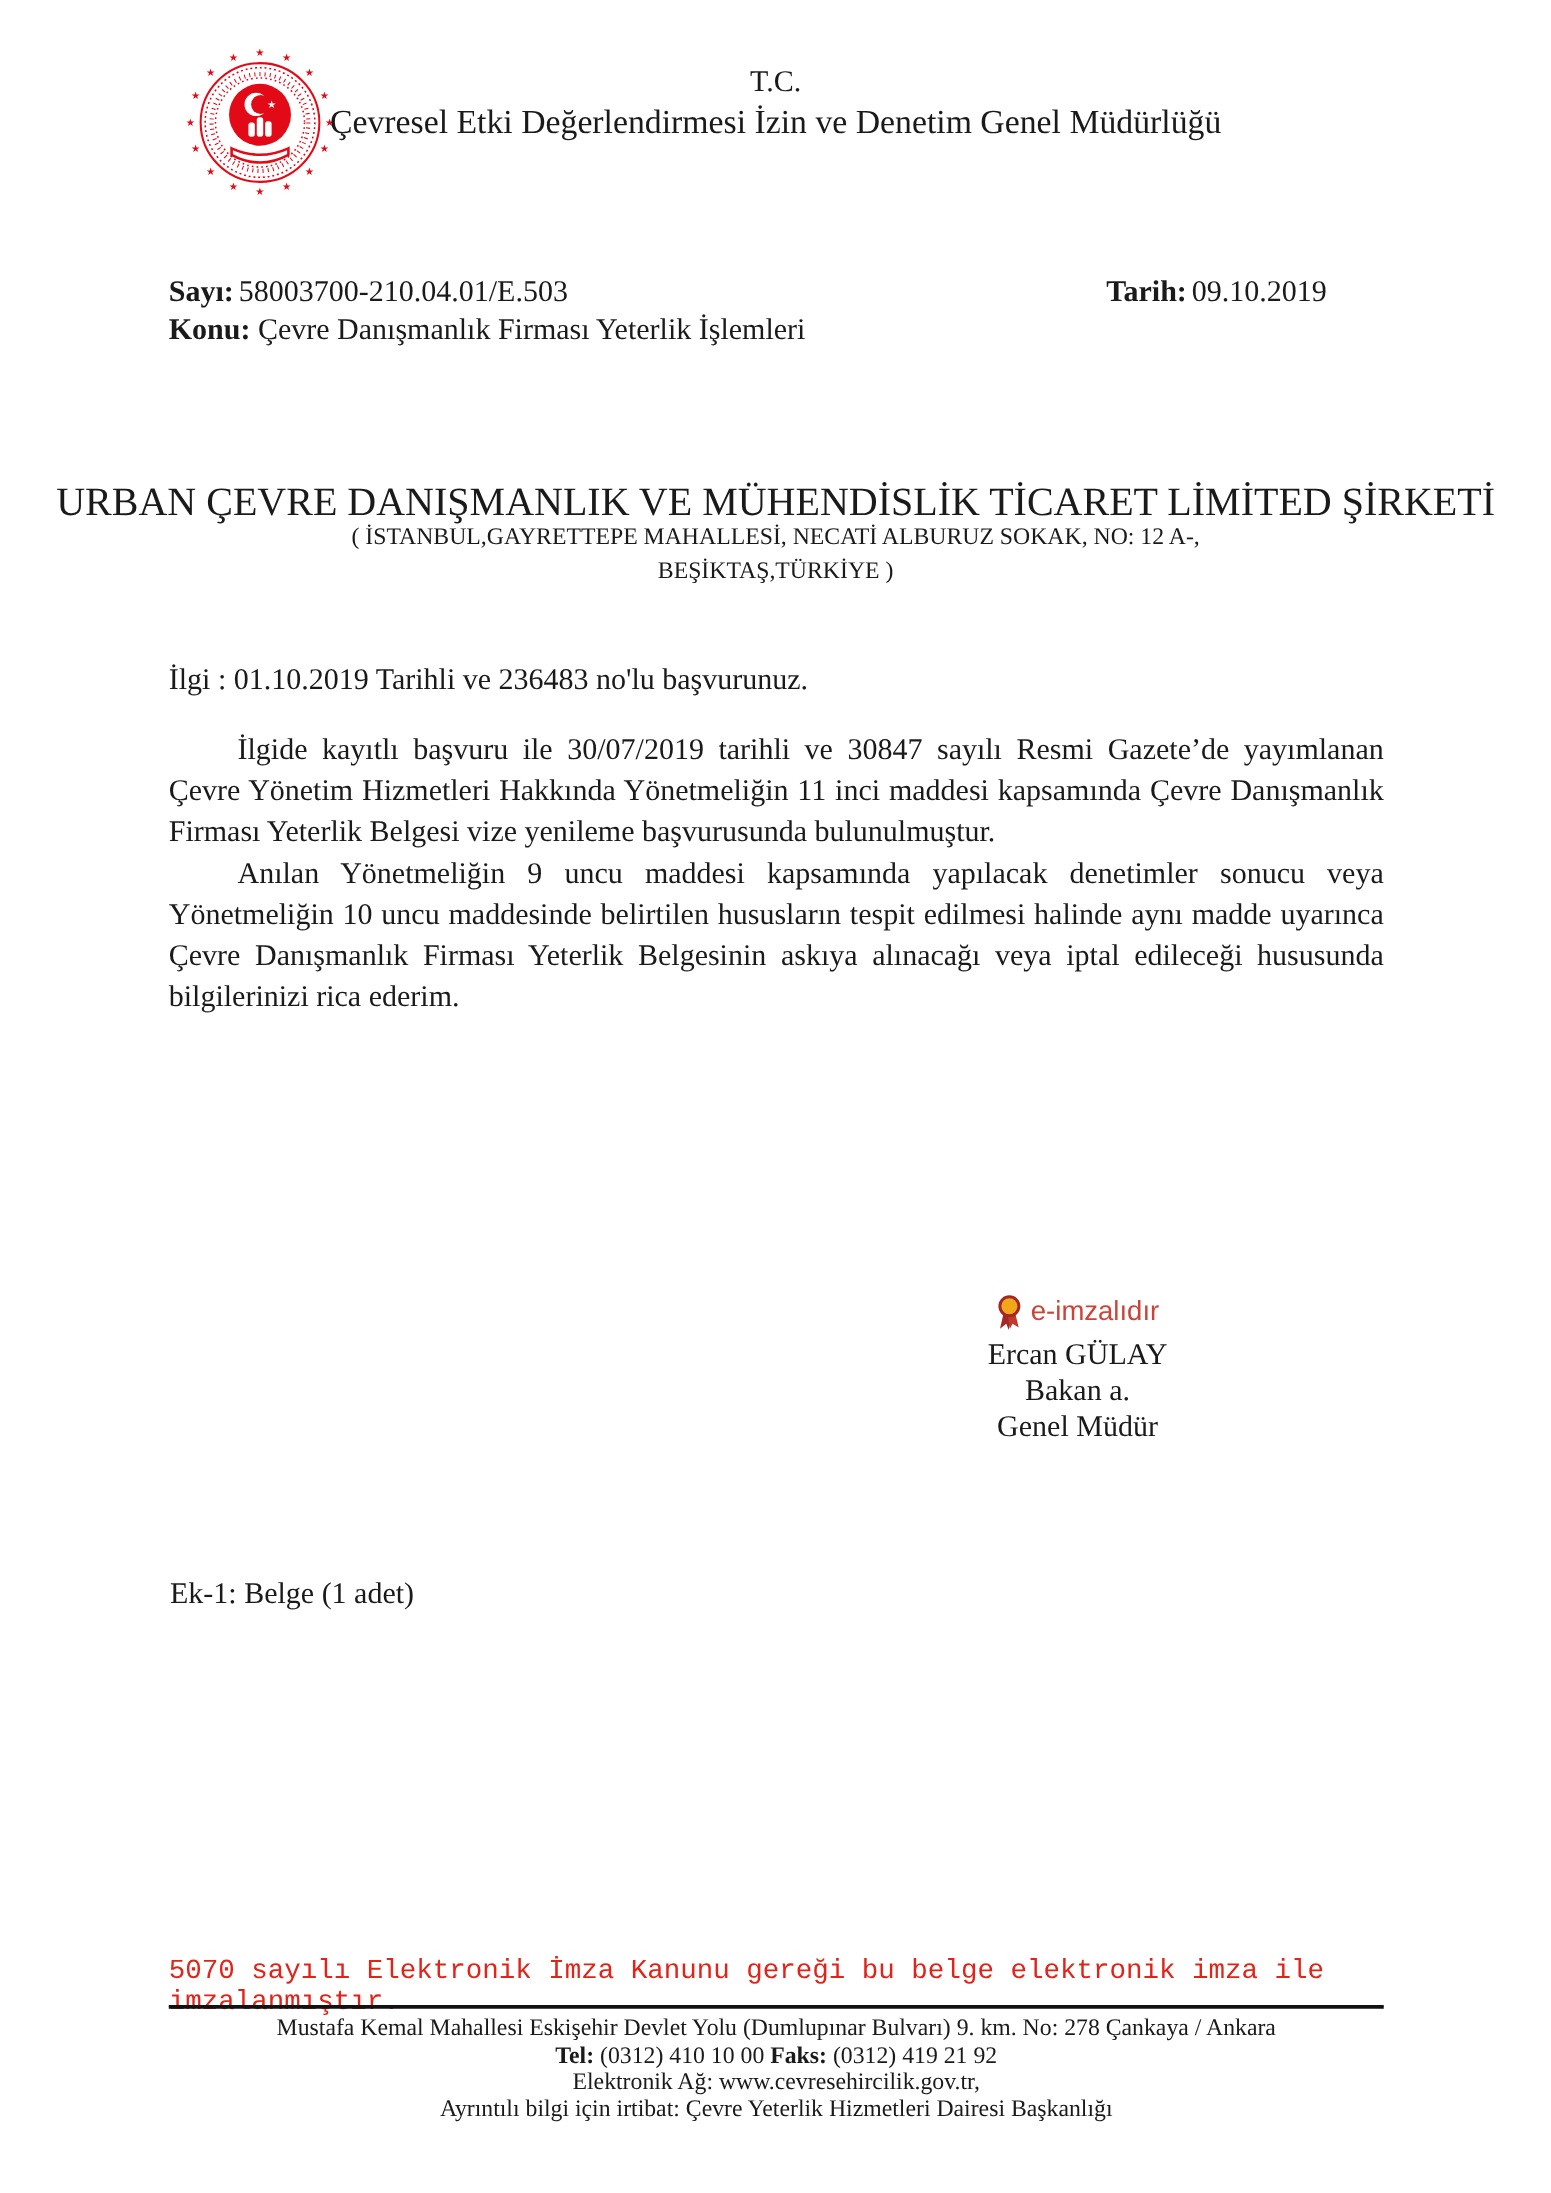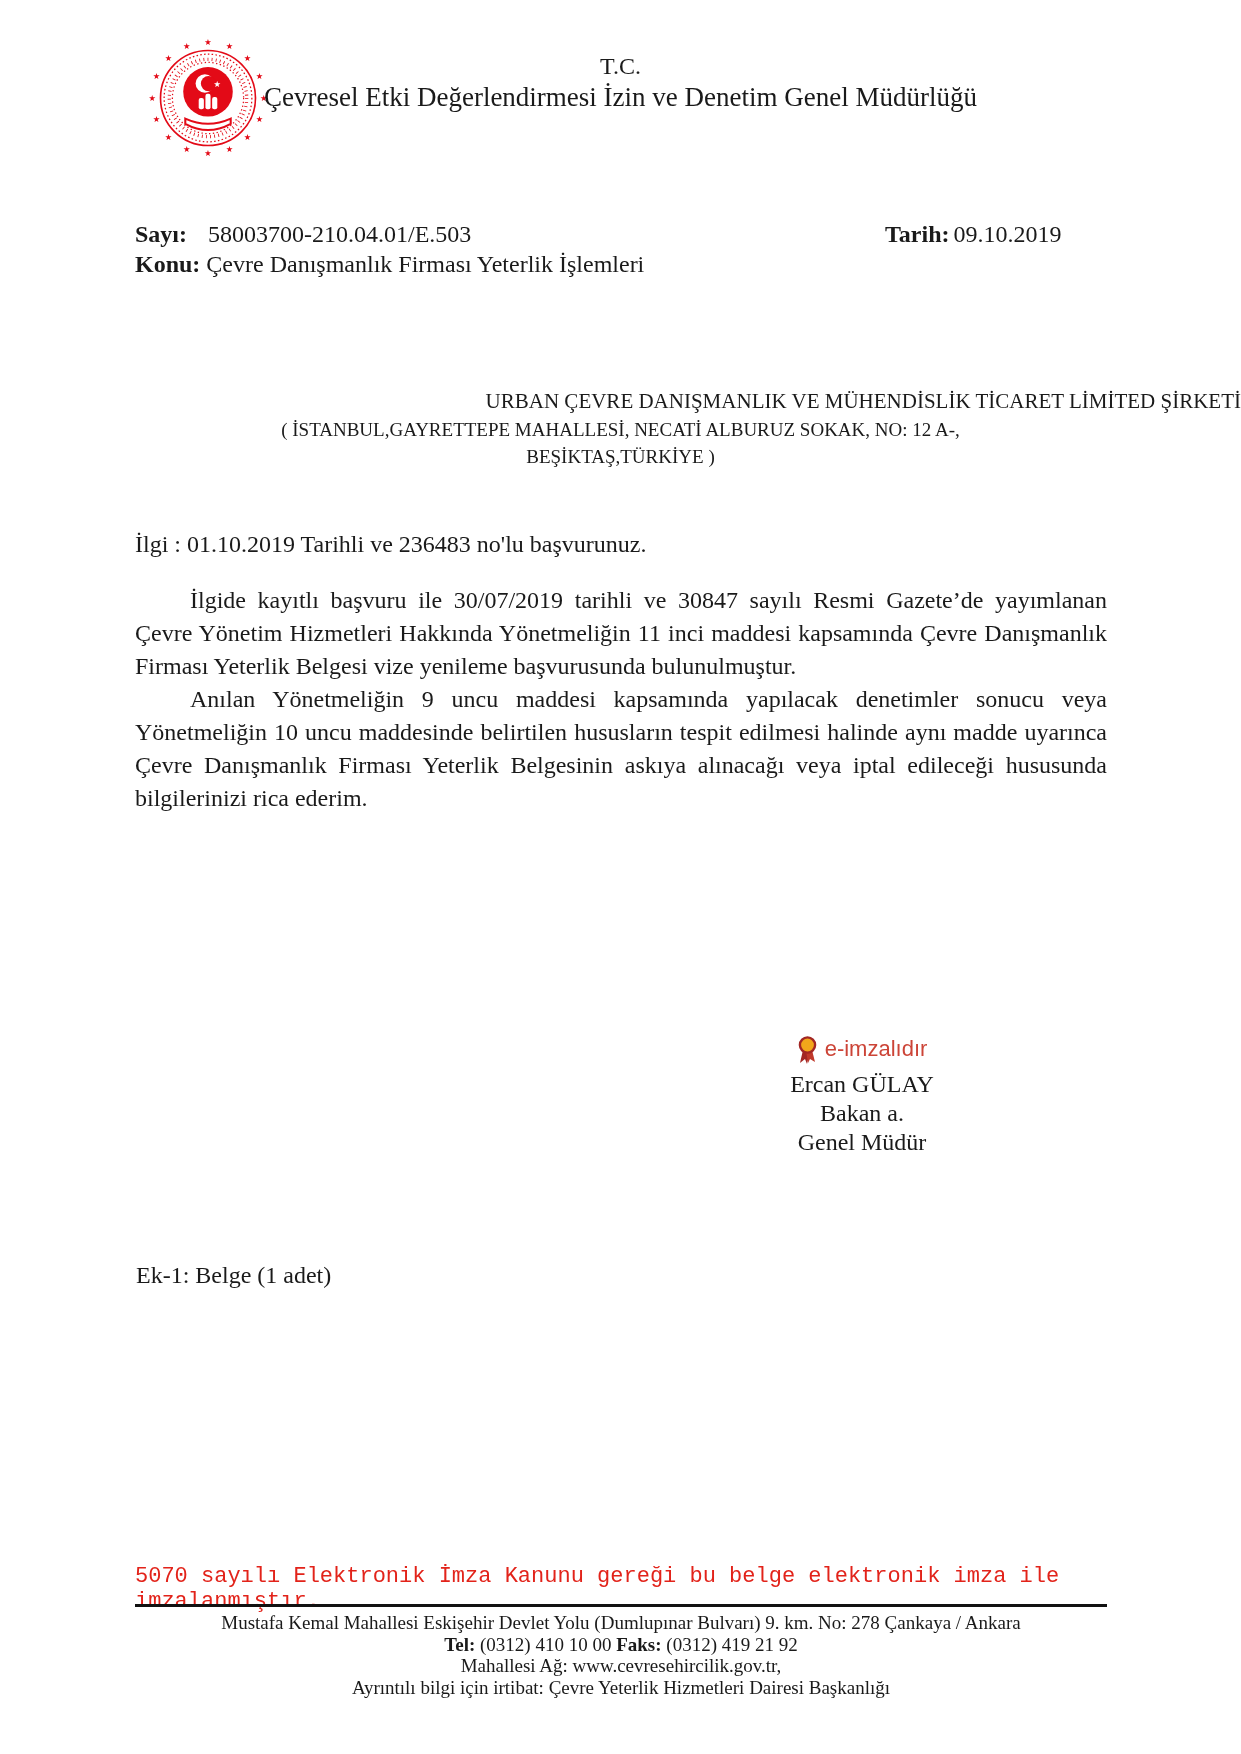--- a/index.html
+++ b/index.html
@@ -13,26 +13,26 @@
   }
   
   .seal{position:absolute;left:146px;top:34px;width:124px;height:128px;}
   .header-text{position:absolute;left:0;top:50px;width:100%;text-align:center;}
   .header-line1{font-size:24px;line-height:32px;}
   .header-line2{font-size:28px;line-height:31px;}
   .header-line3{font-size:27px;line-height:31px;}
   
   .meta{position:absolute;left:135px;top:219px;width:972px;font-size:24px;line-height:30px;}
   .meta b{font-weight:bold;}
-  .sayi-value{margin-left:21px;}
+  .sayi-value{margin-left:4px;}
   .konu-value{margin-left:6px;}
   .tarih{position:absolute;left:750px;top:0;}
   
   .recipient{position:absolute;left:0;top:386px;width:100%;text-align:center;}
-  .recipient-name{font-size:21px;line-height:30px;text-align:right;}
+  .recipient-name{font-size:32px;line-height:30px;}
   .recipient-addr{font-size:19px;line-height:27px;}
   
   .ilgi{position:absolute;left:135px;top:531px;font-size:24px;}
   .body-text{position:absolute;left:135px;top:584px;width:972px;font-size:24px;line-height:33px;text-align:justify;}
   .body-text p{margin:0;text-indent:55px;}
   
   .signature{position:absolute;left:662px;top:1036px;width:400px;text-align:center;}
   .esign-row{display:flex;align-items:flex-start;justify-content:center;gap:7px;height:34px;}
   .esign-label{font-family:"Liberation Sans", sans-serif;font-size:22px;}
   .sig-line{font-size:24px;line-height:29px;}
@@ -140,17 +140,17 @@
   <div class="esign-notice" style="color:#e2231a;">5070 sayılı Elektronik İmza Kanunu gereği bu belge elektronik imza ile imzalanmıştır.</div>
   <div class="separator"></div>
   <div class="footer-block">
     <div>Mustafa Kemal Mahallesi Eskişehir Devlet Yolu (Dumlupınar Bulvarı) 9. km.  No: 278 Çankaya / Ankara</div>
     <div>
       <b>Tel:</b>
       <span>(0312) 410 10 00</span>
       <b>Faks:</b>
       <span>(0312) 419 21 92</span>
     </div>
-    <div>Mahallesi Ağ: www.cevresehircilik.gov.tr,</div>
+    <div>Elektronik Ağ: www.cevresehircilik.gov.tr,</div>
     <div>Ayrıntılı bilgi için irtibat: Çevre Yeterlik Hizmetleri Dairesi Başkanlığı</div>
   </div>
 
 </div>
 
 </body></html>

